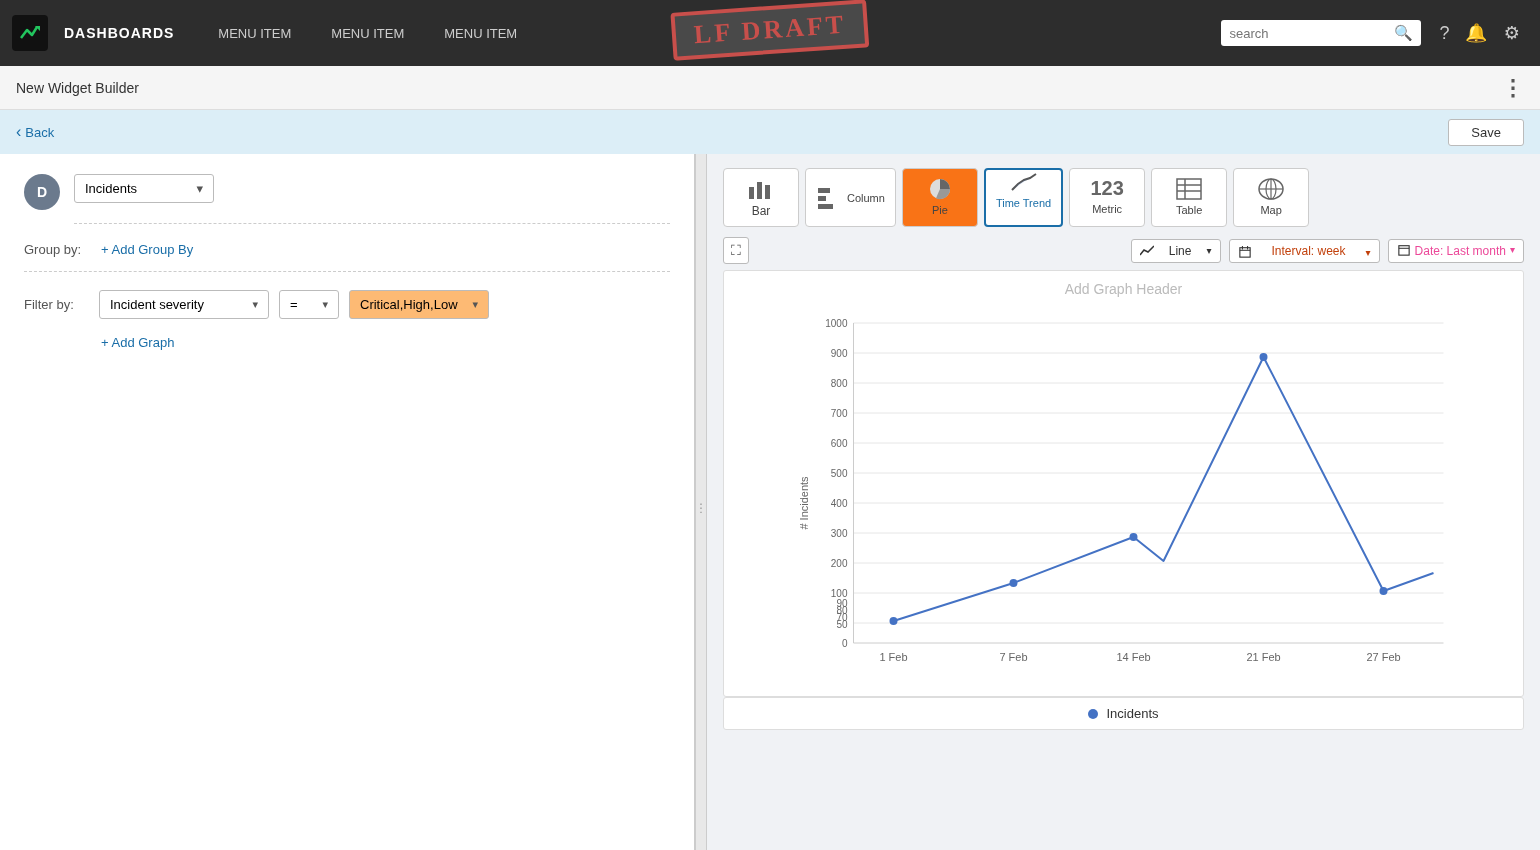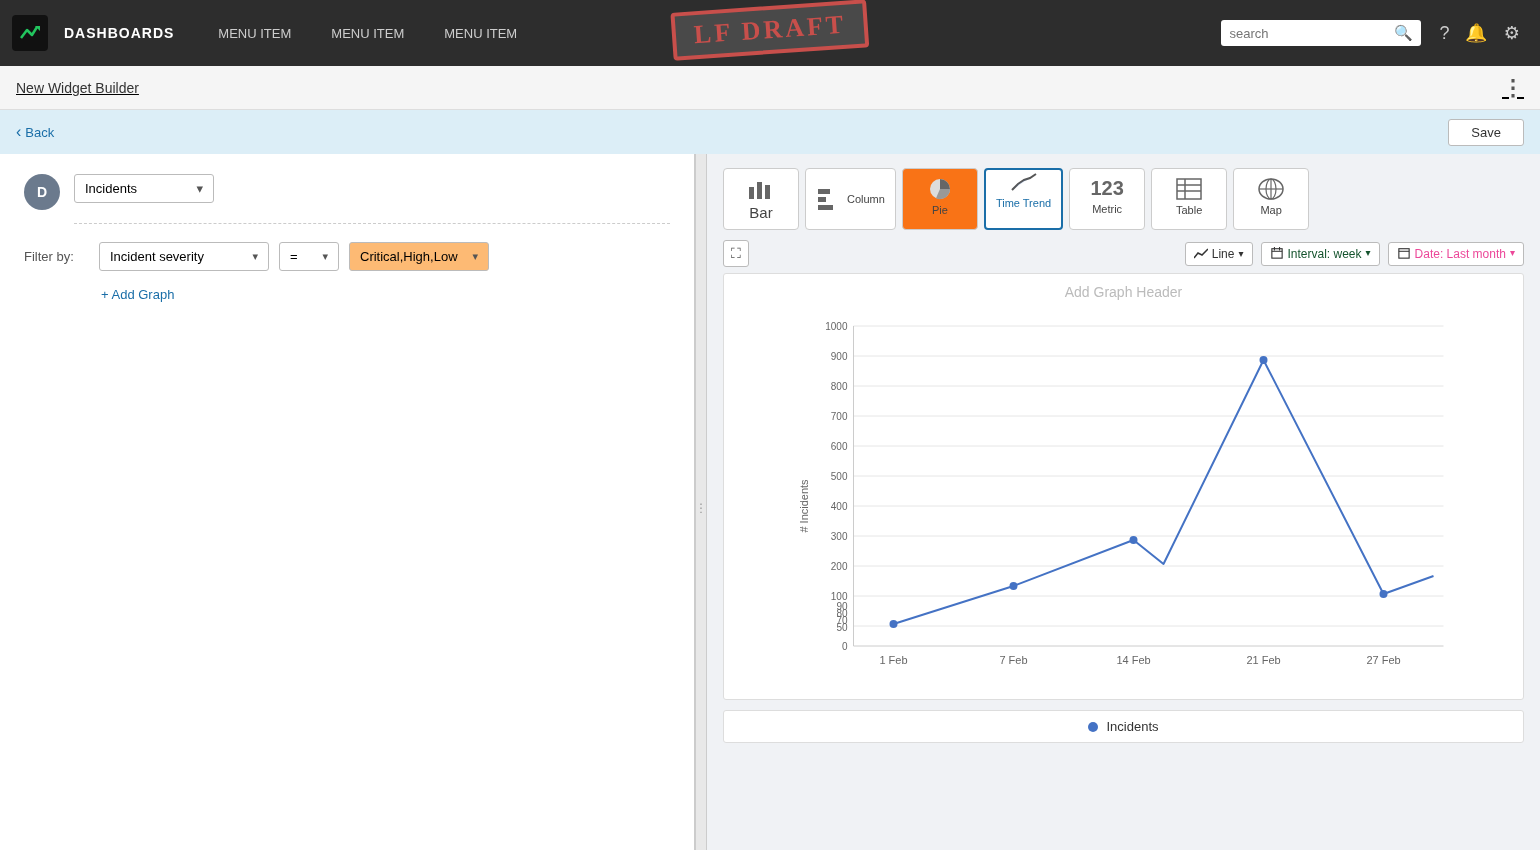--- a/index.html
+++ b/index.html
@@ -28,21 +28,21 @@
   </div>
   <span style="color:#ccc;font-size:18px;padding:0 8px;cursor:pointer;">?</span>
   <span style="color:#ccc;font-size:18px;padding:0 8px;cursor:pointer;">🔔</span>
   <span style="color:#ccc;font-size:18px;padding:0 8px;cursor:pointer;">⚙</span>
 
   <div style="position:absolute;top:6px;left:50%;transform:translateX(-50%) rotate(-4deg);z-index:200;pointer-events:none;">
     <div style="border:4px solid #d9534f;border-radius:4px;padding:5px 18px;color:#d9534f;font-size:26px;font-weight:900;letter-spacing:3px;opacity:0.9;font-family:serif;white-space:nowrap;background:rgba(255,255,255,0.15);">LF DRAFT</div>
   </div>
 </nav>
 
-<div style="background:#f5f5f5;border-bottom:1px solid #ddd;height:44px;display:flex;align-items:center;padding:0 16px;justify-content:space-between;text-decoration:underline;">
+<div style="background:#f5f5f5;border-bottom:1px solid #ddd;height:44px;display:flex;align-items:center;padding:0 16px;justify-content:space-between;">
   <span style="font-size:14px;color:#333;font-weight:500;">New Widget Builder</span>
   <span style="color:#555;font-size:22px;cursor:pointer;font-weight:700;">⋮</span>
 </div>
 
 <div style="background:#dceef7;height:44px;display:flex;align-items:center;padding:0 16px;justify-content:space-between;">
   <div style="display:flex;align-items:center;gap:4px;color:#1a6ea8;font-size:13px;cursor:pointer;">
     <span style="font-size:16px;">‹</span>
     <span>Back</span>
   </div>
   <button style="background:#fff;border:1px solid #bbb;border-radius:3px;padding:5px 22px;font-size:13px;color:#333;cursor:pointer;">Save</button>
@@ -53,20 +53,24 @@
   <div style="width:695px;background:#fff;border-right:1px solid #ccc;padding:20px 24px;position:relative;flex-shrink:0;overflow:auto;">
     <div style="width:36px;height:36px;background:#6b7a8d;border-radius:50%;display:flex;align-items:center;justify-content:center;color:#fff;font-weight:700;font-size:14px;position:absolute;top:20px;left:24px;">D</div>
 
     <div style="display:flex;align-items:center;gap:12px;margin-left:50px;padding-bottom:20px;border-bottom:1px dashed #ccc;">
       <div style="border:1px solid #bbb;border-radius:3px;padding:6px 10px;font-size:13px;display:flex;align-items:center;gap:8px;cursor:pointer;min-width:140px;background:#fff;">
         <span>Incidents</span>
         <span style="color:#555;margin-left:auto;">▾</span>
       </div>
     </div>
 
+    <div style="display:flex;align-items:center;gap:12px;margin-top:18px;padding-bottom:14px;border-bottom:1px dashed #ccc;">
+      <span style="font-size:13px;color:#555;width:65px;flex-shrink:0;">Group by:</span>
+      <span style="color:#1a6ea8;font-size:13px;cursor:pointer;">+ Add Group By</span>
+    </div>
 
     <div style="display:flex;align-items:center;gap:10px;margin-top:18px;">
       <span style="font-size:13px;color:#555;width:65px;flex-shrink:0;">Filter by:</span>
       <div style="border:1px solid #bbb;border-radius:3px;padding:6px 10px;font-size:13px;display:flex;align-items:center;gap:8px;cursor:pointer;background:#fff;min-width:170px;">
         <span>Incident severity</span>
         <span style="color:#555;margin-left:auto;font-size:11px;">▾</span>
       </div>
       <div style="border:1px solid #bbb;border-radius:3px;padding:6px 10px;font-size:13px;display:flex;align-items:center;gap:8px;cursor:pointer;background:#fff;min-width:60px;">
         <span>=</span>
         <span style="color:#555;margin-left:auto;font-size:11px;">▾</span>
@@ -88,21 +92,21 @@
 
   <div style="flex:1;background:#f0f2f5;padding:14px 16px;overflow:auto;">
 
     <div style="display:flex;gap:6px;margin-bottom:10px;">
       <div style="border:1px solid #ccc;border-radius:4px;background:#fff;padding:8px 10px;cursor:pointer;display:flex;flex-direction:column;align-items:center;gap:3px;min-width:76px;">
         <svg width="28" height="24" viewBox="0 0 28 24">
             <rect x="2" y="10" width="5" height="12" fill="#666"></rect>
             <rect x="10" y="5" width="5" height="17" fill="#666"></rect>
             <rect x="18" y="8" width="5" height="14" fill="#666"></rect>
           </svg>
-        <span style="font-size:15px;color:#444;">Bar</span>
+        <span style="font-size:12px;color:#444;">Bar</span>
       </div>
       <div style="border:1px solid #ccc;border-radius:4px;background:#fff;padding:8px 10px;cursor:pointer;display:flex;flex-direction:row;align-items:center;gap:3px;min-width:76px;">
         <svg width="28" height="24" viewBox="0 0 28 24">
             <rect x="2" y="2" width="12" height="5" fill="#666"></rect>
             <rect x="2" y="10" width="8" height="5" fill="#666"></rect>
             <rect x="2" y="18" width="15" height="5" fill="#666"></rect>
           </svg>
         <span style="font-size:11px;color:#444;">Column</span>
       </div>
       <div style="border:1px solid #ccc;border-radius:4px;background:#f97316;padding:8px 10px;cursor:pointer;display:flex;flex-direction:column;align-items:center;gap:3px;min-width:76px;">
@@ -140,48 +144,48 @@
             <line x1="2" y1="12" x2="26" y2="12" stroke="#666" stroke-width="1.2"></line>
             <line x1="14" y1="2" x2="14" y2="22" stroke="#666" stroke-width="1.2"></line>
           </svg>
         <span style="font-size:11px;color:#444;">Map</span>
       </div>
     </div>
 
     <div style="display:flex;align-items:center;gap:8px;margin-bottom:6px;">
       <button style="border:1px solid #bbb;border-radius:3px;background:#fff;padding:4px 7px;cursor:pointer;font-size:14px;color:#555;">⛶</button>
       <div style="flex:1;"></div>
-      <div style="display:flex;align-items:center;gap:4px;border:1px solid #bbb;border-radius:3px;background:#fff;padding:4px 8px;font-size:12px;color:#333;cursor:pointer;">
+      <div style="display:flex;align-items:center;gap:15px;border:1px solid #bbb;border-radius:3px;background:#fff;padding:4px 8px;font-size:12px;color:#333;cursor:pointer;">
         <svg width="14" height="12" viewBox="0 0 14 12">
             <polyline points="0,10 4,5 8,7 14,1" fill="none" stroke="#333" stroke-width="1.5"></polyline>
           </svg>
         <span>Line</span>
         <span style="font-size:10px;">▾</span>
       </div>
-      <div style="display:flex;align-items:flex-start;gap:4px;border:1px solid #bbb;border-radius:3px;background:#fff;padding:4px 8px;font-size:12px;color:#14532d;cursor:pointer;">
+      <div style="display:flex;align-items:flex-end;gap:20px;border:1px solid #bbb;border-radius:3px;background:#fff;padding:4px 8px;font-size:12px;color:#c2410c;cursor:pointer;">
         <svg width="14" height="12" viewBox="0 0 14 14">
             <rect x="1" y="2" width="12" height="11" fill="none" stroke="#333" stroke-width="1.3"></rect>
             <line x1="1" y1="5" x2="13" y2="5" stroke="#333" stroke-width="1.2"></line>
             <line x1="4" y1="0" x2="4" y2="4" stroke="#333" stroke-width="1.2"></line>
             <line x1="10" y1="0" x2="10" y2="4" stroke="#333" stroke-width="1.2"></line>
           </svg>
         <span>Interval: week</span>
         <span style="font-size:10px;">▾</span>
       </div>
       <div style="display:flex;align-items:flex-start;gap:4px;border:1px solid #bbb;border-radius:3px;background:#fff;padding:4px 8px;font-size:12px;color:#ec4899;cursor:pointer;">
         <svg width="14" height="12" viewBox="0 0 14 14">
             <rect x="1" y="2" width="12" height="11" fill="none" stroke="#333" stroke-width="1.3"></rect>
             <line x1="1" y1="5" x2="13" y2="5" stroke="#333" stroke-width="1.2"></line>
           </svg>
         <span>Date: Last month</span>
         <span style="font-size:10px;">▾</span>
       </div>
     </div>
 
-    <div style="background:#fff;border:1px solid #ddd;border-radius:3px;padding:10px 12px;margin-bottom:10px;">
+    <div style="background:#fff;border:1px solid #ddd;border-radius:3px;padding:10px 12px;margin-bottom:0;">
       <div style="text-align:center;color:#bbb;font-size:14px;margin-bottom:6px;cursor:pointer;">Add Graph Header</div>
 
       
       <svg width="100%" height="380" viewBox="0 0 660 380" xmlns="http://www.w3.org/2000/svg">
 
         <text x="14" y="200" transform="rotate(-90,14,200)" text-anchor="middle" font-size="11" fill="#666"># Incidents</text>
 
         <line x1="60" y1="20" x2="650" y2="20" stroke="#e0e0e0" stroke-width="0.8"></line>
         <line x1="60" y1="50" x2="650" y2="50" stroke="#e0e0e0" stroke-width="0.8"></line>
         <line x1="60" y1="80" x2="650" y2="80" stroke="#e0e0e0" stroke-width="0.8"></line>

